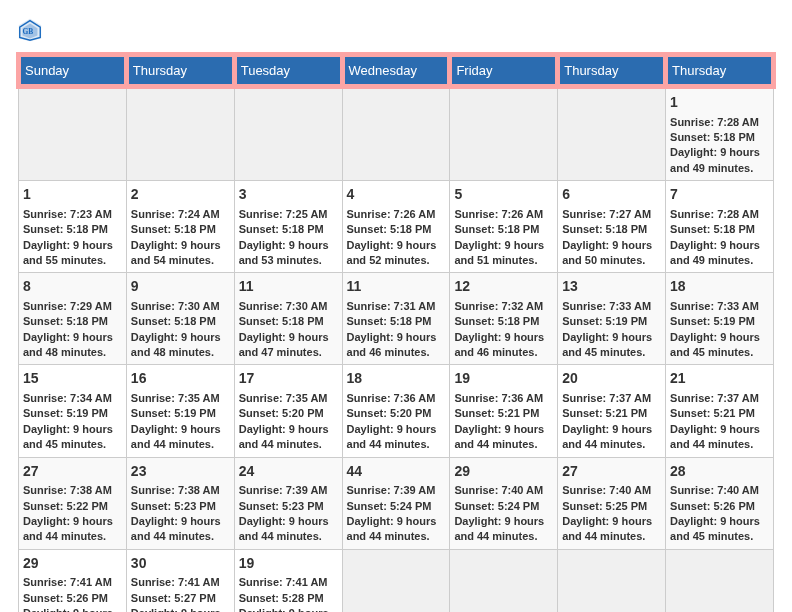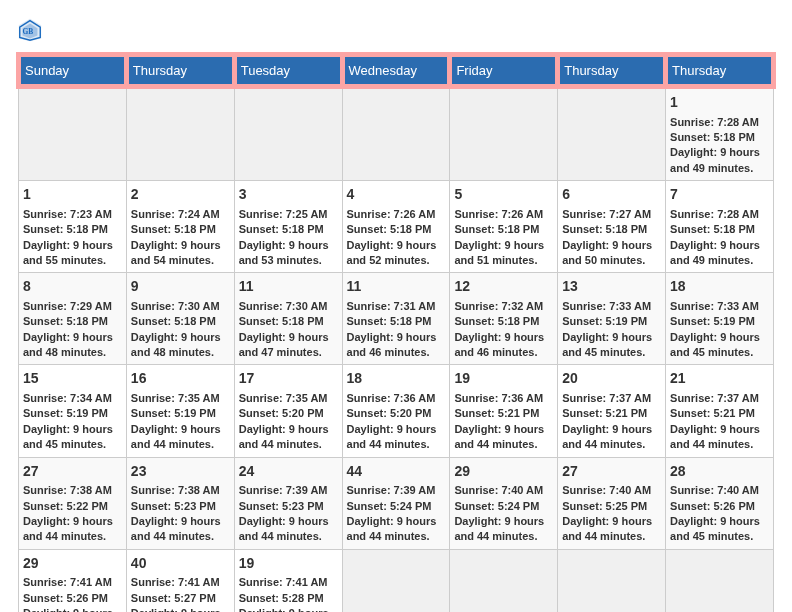--- a/index.html
+++ b/index.html
@@ -253,21 +253,21 @@
           <span class="day-num">28</span>
           <div class="day-info">Sunrise: 7:40 AM<br>Sunset: 5:26 PM<br>Daylight: 9 hours and 45 minutes.</div>
         </td>
       </tr>
       <tr>
         <td>
           <span class="day-num">29</span>
           <div class="day-info">Sunrise: 7:41 AM<br>Sunset: 5:26 PM<br>Daylight: 9 hours and 45 minutes.</div>
         </td>
         <td>
-          <span class="day-num">40</span>
+          <span class="day-num">30</span>
           <div class="day-info">Sunrise: 7:41 AM<br>Sunset: 5:27 PM<br>Daylight: 9 hours and 46 minutes.</div>
         </td>
         <td>
           <span class="day-num">19</span>
           <div class="day-info">Sunrise: 7:41 AM<br>Sunset: 5:28 PM<br>Daylight: 9 hours and 46 minutes.</div>
         </td>
         <td class="empty"></td>
         <td class="empty"></td>
         <td class="empty"></td>
         <td class="empty"></td>

